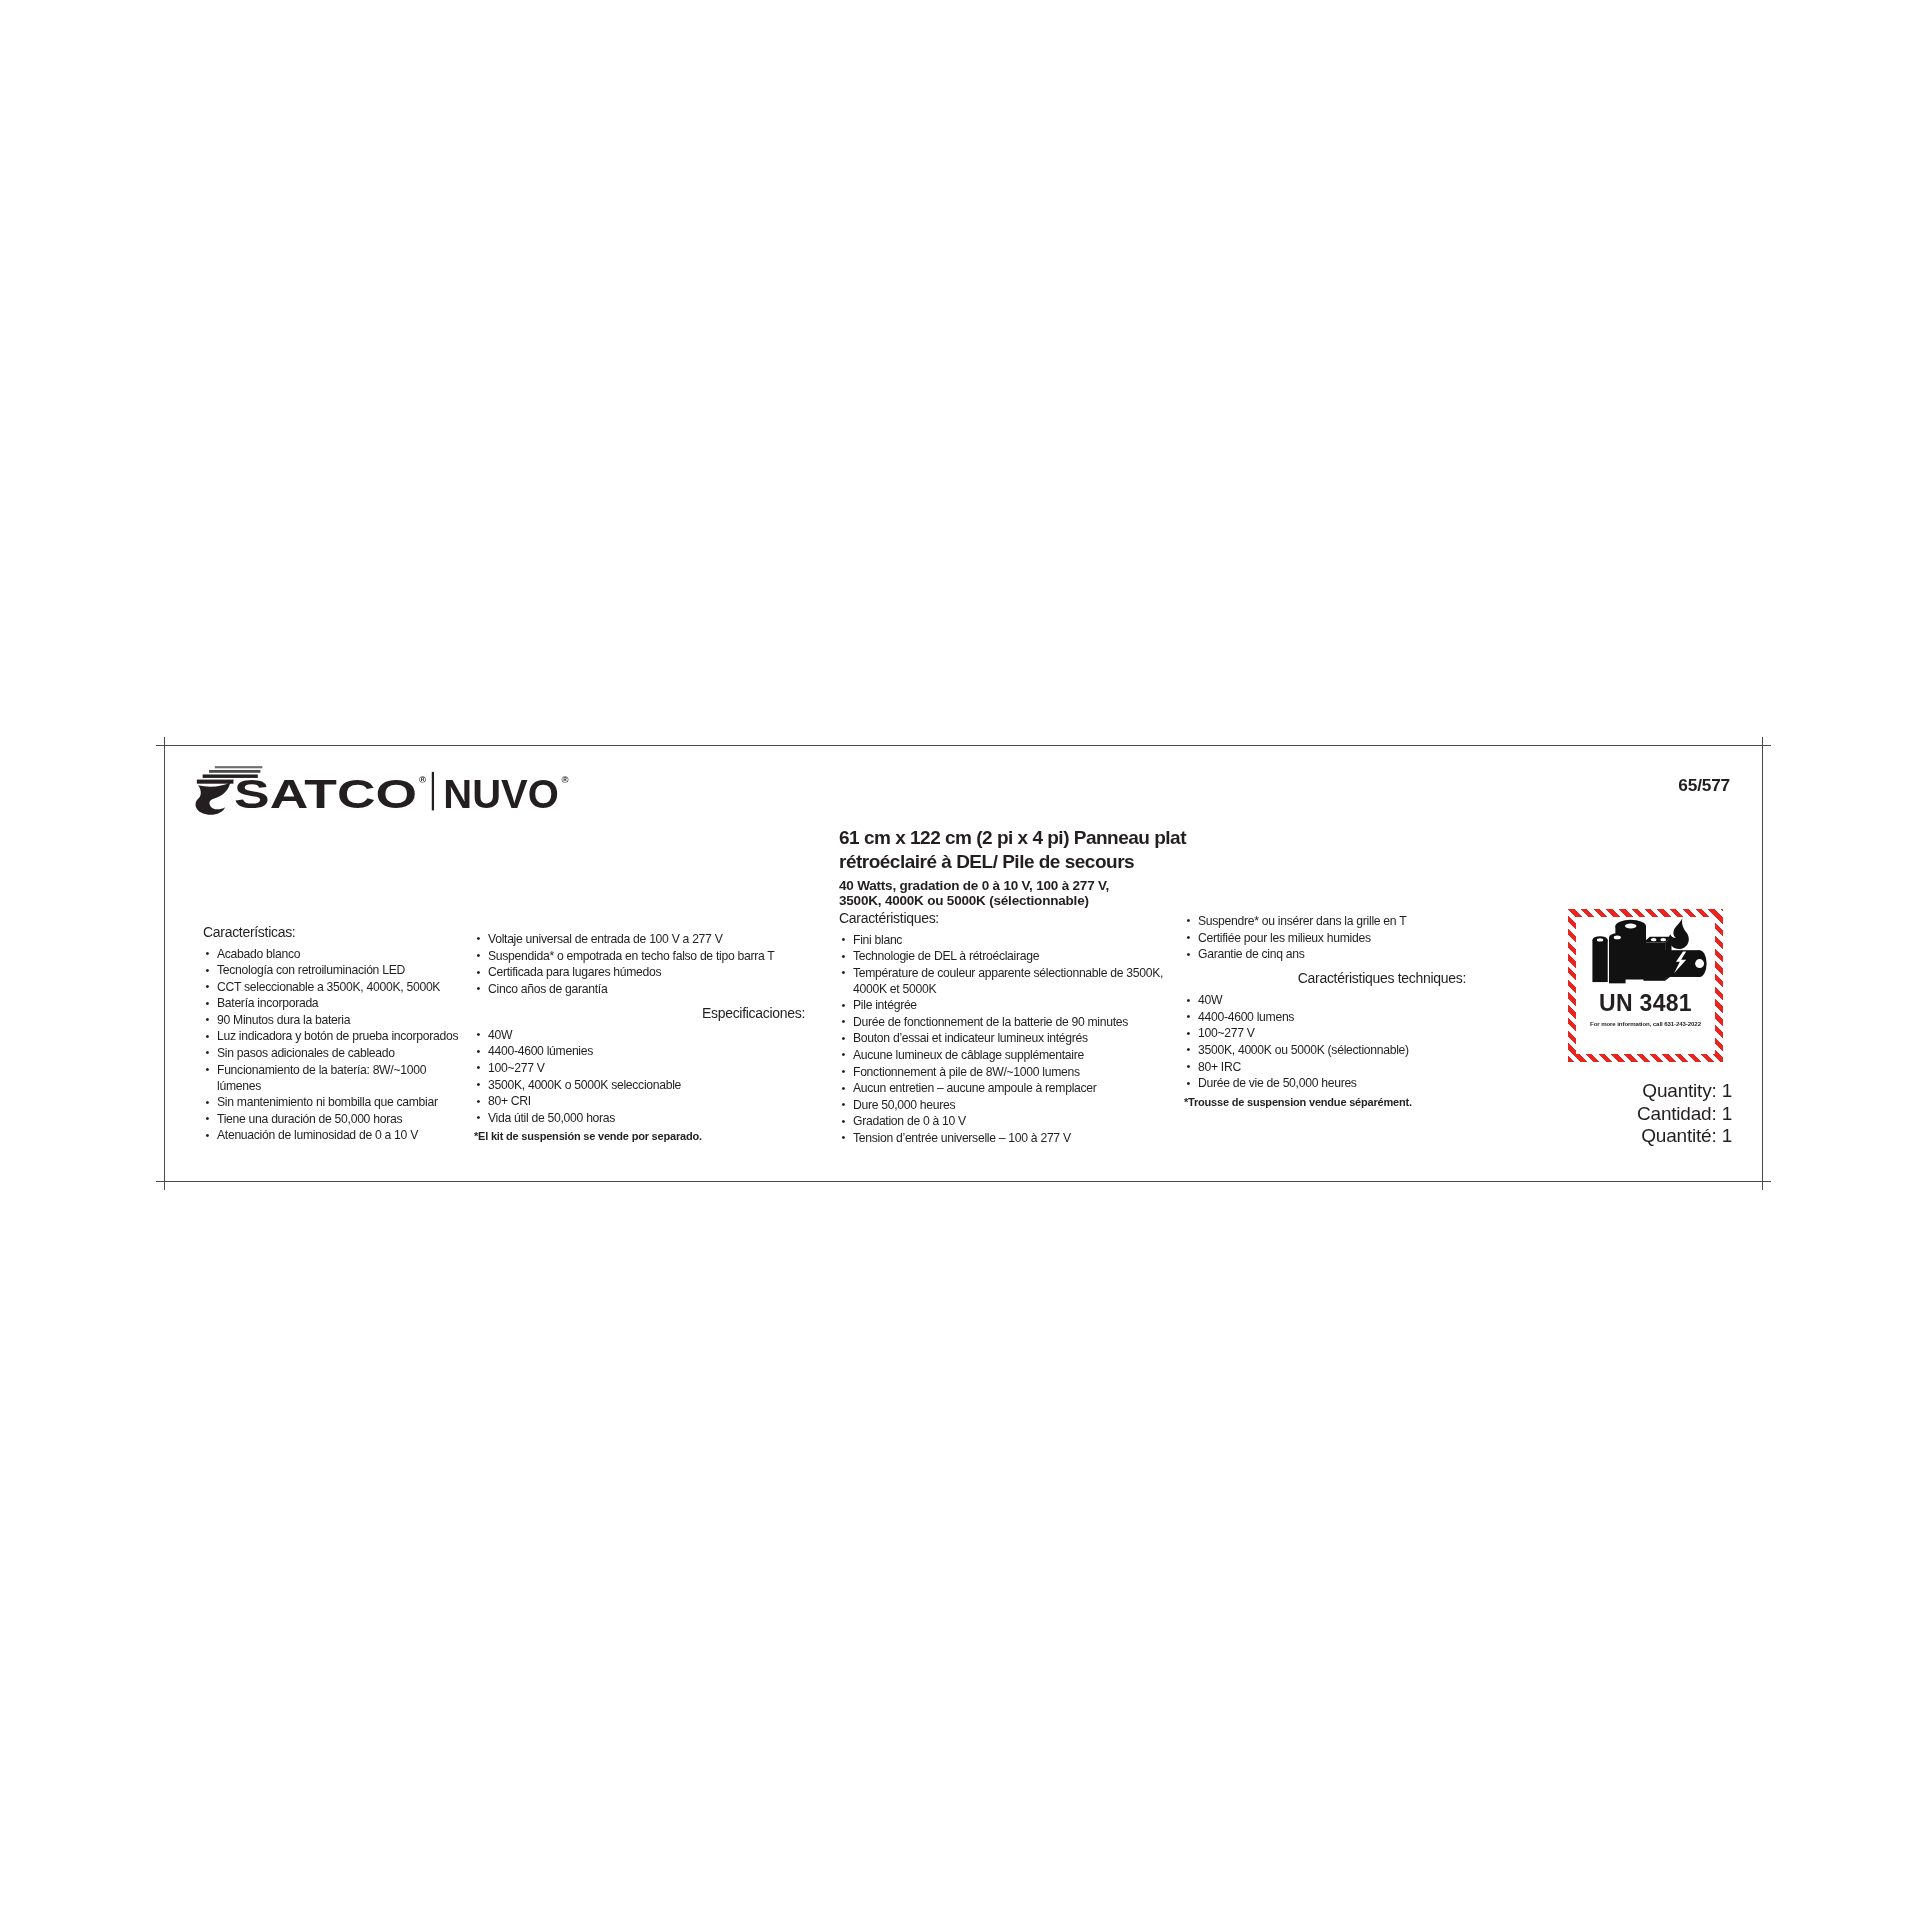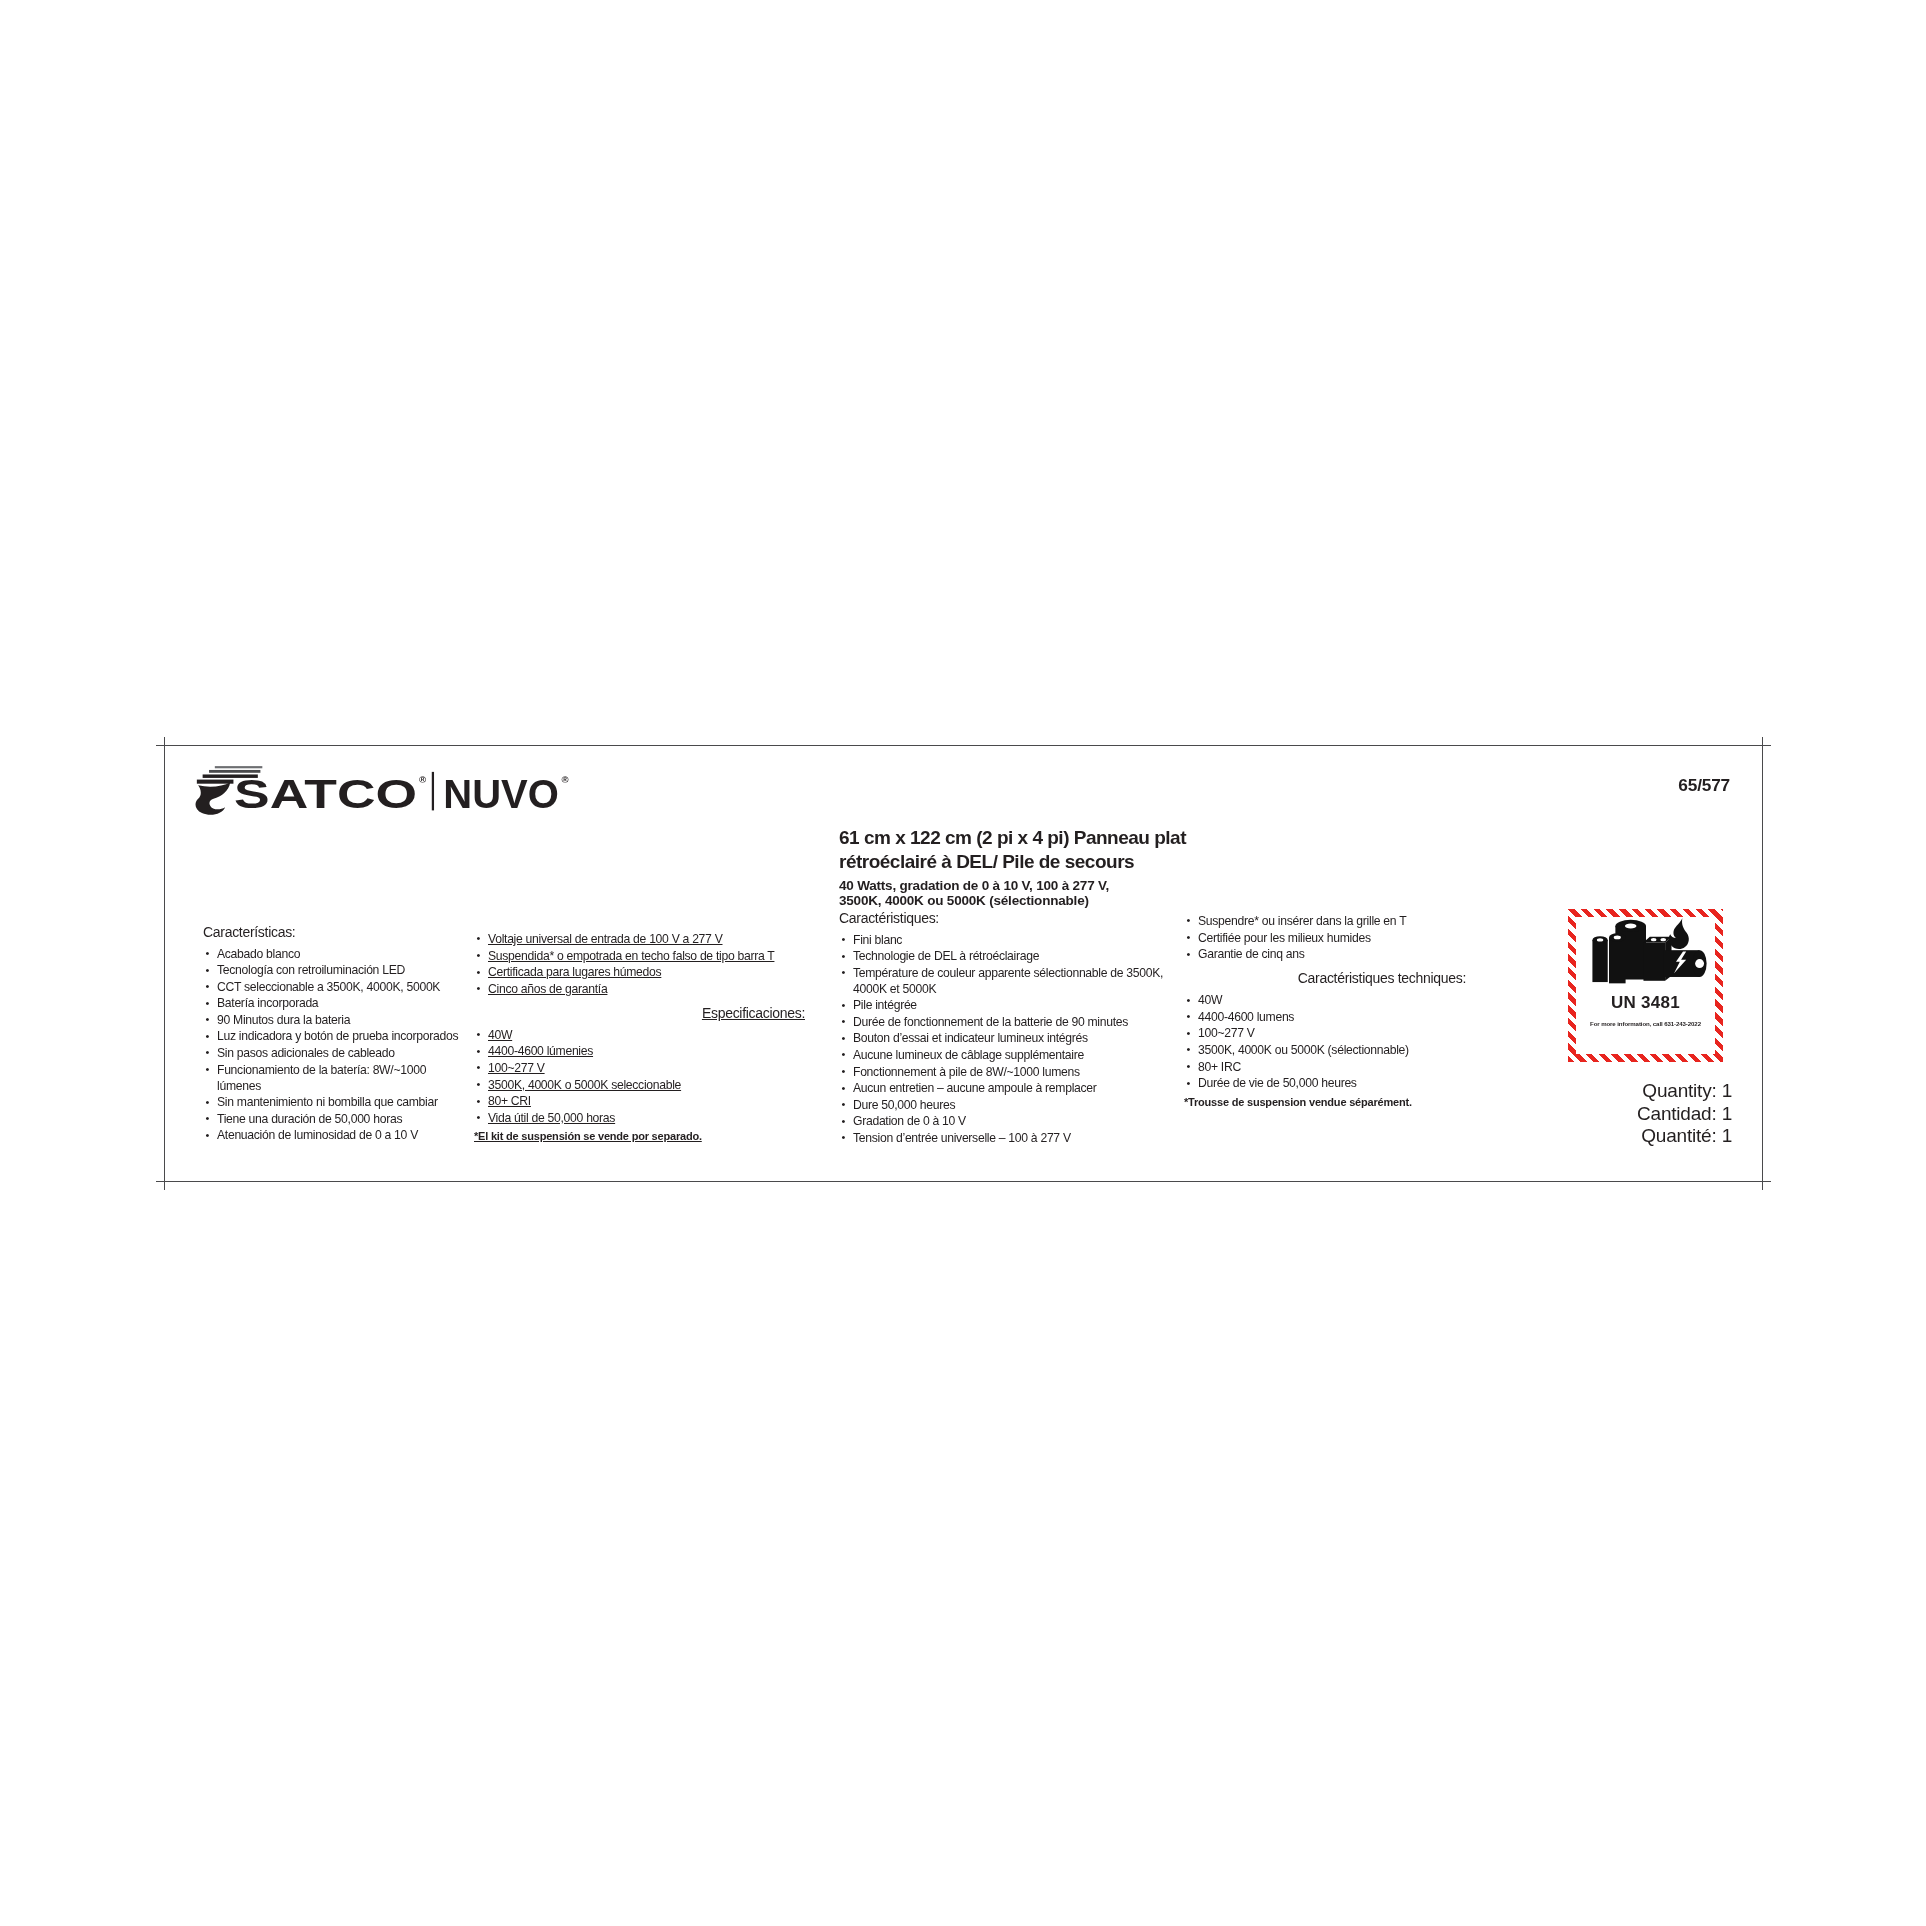--- a/index.html
+++ b/index.html
@@ -18,38 +18,38 @@
 
   .title-block{position:absolute;width:462px;}
   .tb-es{left:39px;top:81px;}
   .tb-fr{left:675px;top:81px;}
   .title-line{font-size:19px;font-weight:bold;line-height:24px;letter-spacing:-0.5px;white-space:nowrap;}
   .subtitle-line{font-size:13.5px;font-weight:bold;line-height:15.4px;letter-spacing:-0.2px;white-space:nowrap;margin-top:0px;}
   .subtitle-gap{margin-top:3.9px;}
 
   .col{position:absolute;}
   .col1{left:39px;top:178px;width:260px;}
-  .col2{left:310px;top:186px;width:331px;text-decoration:underline;}
+  .col2{left:310px;top:186px;width:331px;}
   .col3{left:675px;top:164px;width:334px;}
   .col4{left:1020px;top:168px;width:282px;}
 
   .heading{font-size:14px;line-height:18px;letter-spacing:-0.3px;margin:0 0 4.5px 0;}
   .mid-heading{margin:7px 0 5.1px 0;text-align:right;}
   ul.blist{list-style:none;margin:0;padding:0;}
   ul.blist li{position:relative;font-size:12.2px;line-height:16px;letter-spacing:-0.3px;
               padding-left:14px;margin-bottom:0.6px;}
   ul.blist li::before{content:"•";position:absolute;left:2.6px;top:-0.6px;font-size:11px;}
   ul.specs-narrow{width:212px;}
   .footnote{font-size:11px;font-weight:600;letter-spacing:-0.2px;margin-top:4.5px;}
 
   .un-label{position:absolute;left:1404px;top:164px;width:155px;height:153px;
             background:repeating-linear-gradient(45deg,#e8251f 0 4.5px,#ffffff 4.5px 9px);}
   .un-inner{position:absolute;left:8.3px;top:8.3px;right:8.3px;bottom:8.3px;background:#ffffff;
             display:flex;flex-direction:column;align-items:center;}
-  .un-code{font-size:17px;font-weight:bold;letter-spacing:0.3px;line-height:24.4px;margin-top:0px;}
+  .un-code{font-size:23px;font-weight:bold;letter-spacing:0.3px;line-height:24.4px;margin-top:0px;}
   .un-info{font-size:6.1px;font-weight:bold;letter-spacing:-0.1px;margin-top:3.9px;}
 
   .quantity{position:absolute;right:31px;top:335px;text-align:right;}
   .quantity .qline{font-size:19px;line-height:22.5px;letter-spacing:-0.2px;}
 </style>
 </head>
 <body>
 
 <div class="canvas">
   <div class="sheet">

